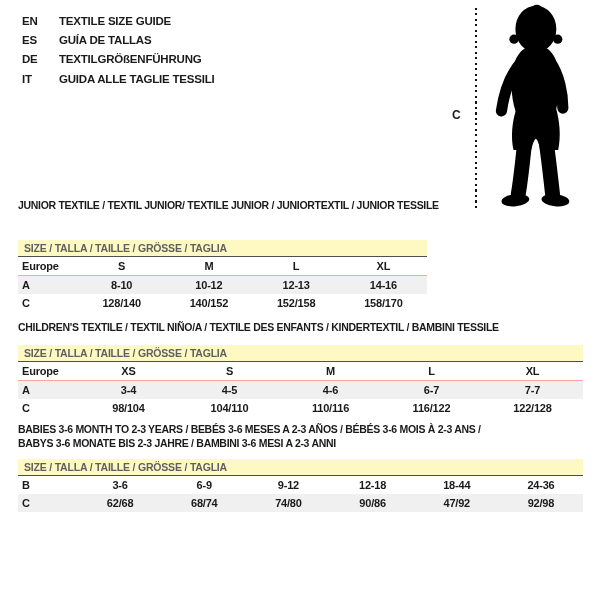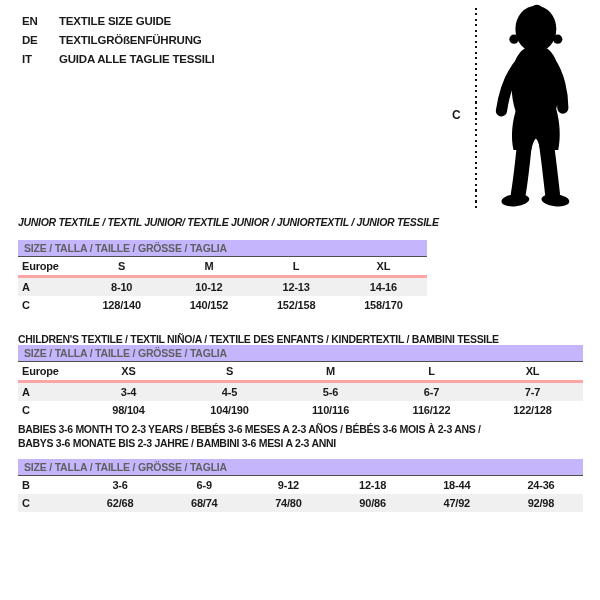--- a/index.html
+++ b/index.html
@@ -18,40 +18,44 @@
   .dash-line{left:475px;top:8px;width:2px;height:201px;
     background:repeating-linear-gradient(to bottom,#111 0 2px,transparent 2px 5.5px);}
   .height-label{left:452px;top:108px;font-size:12px;}
   .baby{left:487px;top:2px;}
 
   
   .sec-title{left:18px;font-size:10.5px;letter-spacing:-0.3px;line-height:14px;white-space:nowrap;}
 
   
   .tbl{left:18px;}
-  .size-bar{background:#c4b5fd;color:#5f5f5f;font-size:10.5px;height:16px;line-height:16px;
+  .size-bar{background:#fef9c3;color:#5f5f5f;font-size:10.5px;height:16px;line-height:16px;
     padding-left:6px;border-bottom:1px solid #4f4f4f;letter-spacing:-0.2px;box-sizing:content-box;}
   .trow{display:flex;align-items:center;font-size:11px;height:18px;letter-spacing:-0.2px;}
   .trow .lbl{width:60px;padding-left:4px;box-sizing:border-box;}
   .trow .val{flex:1;text-align:center;}
   .stripe{background:#f0f0f0;}
-  .hdr-row{border-bottom:3px solid #fca5a5;}
+  .hdr-row{border-bottom:1px solid #fca5a5;}
 
   
   .legend{left:18px;top:536px;font-size:10.5px;letter-spacing:-0.3px;line-height:15.3px;}
 </style>
 </head>
 <body>
 
 <div class="page">
 
   <div class="abs lang-block">
     <div class="lang-row">
       <span class="lang-code">EN</span>
       <span>TEXTILE SIZE GUIDE</span>
+    </div>
+    <div class="lang-row">
+      <span class="lang-code">ES</span>
+      <span>GUÍA DE TALLAS</span>
     </div>
     <div class="lang-row">
       <span class="lang-code">DE</span>
       <span>TEXTILGRÖßENFÜHRUNG</span>
     </div>
     <div class="lang-row">
       <span class="lang-code">IT</span>
       <span>GUIDA ALLE TAGLIE TESSILI</span>
     </div>
   </div>
@@ -68,21 +72,21 @@
       <path d="M37 64 C 25 77 18 97 15 117" fill="none" stroke="#000" stroke-width="12" stroke-linecap="round"></path>
       <path d="M67 64 C 77 78 81 98 81 114" fill="none" stroke="#000" stroke-width="12" stroke-linecap="round"></path>
       <path d="M32 112 C 26 128 25 146 28 159 L 47 159 C 49 151 51 147 52 147 C 53 147 55 151 57 159 L 76 159 C 79 145 78 128 73 112 Z"></path>
       <path d="M40 150 C 38 170 36 190 33 207" fill="none" stroke="#000" stroke-width="16" stroke-linecap="round"></path>
       <path d="M63 150 C 66 170 68 190 70 207" fill="none" stroke="#000" stroke-width="16" stroke-linecap="round"></path>
       <ellipse cx="30" cy="213" rx="15" ry="6.5" transform="rotate(-6 30 213)"></ellipse>
       <ellipse cx="73" cy="213" rx="15" ry="6.5" transform="rotate(6 73 213)"></ellipse>
     </g>
   </svg>
 
-  <div class="abs sec-title" style="top:215px;font-style:italic;">JUNIOR TEXTILE / TEXTIL JUNIOR/ TEXTILE JUNIOR / JUNIORTEXTIL / JUNIOR TESSILE</div>
+  <div class="abs sec-title" style="top:198px;">JUNIOR TEXTILE / TEXTIL JUNIOR/ TEXTILE JUNIOR / JUNIORTEXTIL / JUNIOR TESSILE</div>
   <div class="abs tbl" style="top:240px;width:409px;">
     <div class="size-bar">SIZE / TALLA / TAILLE / GRÖSSE / TAGLIA</div>
     <div class="trow hdr-row">
       <span class="lbl">Europe</span>
       <span class="val">S</span>
       <span class="val">M</span>
       <span class="val">L</span>
       <span class="val">XL</span>
     </div>
     <div class="trow stripe">
@@ -94,43 +98,43 @@
     </div>
     <div class="trow">
       <span class="lbl">C</span>
       <span class="val">128/140</span>
       <span class="val">140/152</span>
       <span class="val">152/158</span>
       <span class="val">158/170</span>
     </div>
   </div>
 
-  <div class="abs sec-title" style="top:332px;">CHILDREN'S TEXTILE / TEXTIL NIÑO/A / TEXTILE DES ENFANTS / KINDERTEXTIL / BAMBINI TESSILE</div>
+  <div class="abs sec-title" style="top:320px;">CHILDREN'S TEXTILE / TEXTIL NIÑO/A / TEXTILE DES ENFANTS / KINDERTEXTIL / BAMBINI TESSILE</div>
   <div class="abs tbl" style="top:345px;width:565px;">
     <div class="size-bar">SIZE / TALLA / TAILLE / GRÖSSE / TAGLIA</div>
     <div class="trow hdr-row">
       <span class="lbl">Europe</span>
       <span class="val">XS</span>
       <span class="val">S</span>
       <span class="val">M</span>
       <span class="val">L</span>
       <span class="val">XL</span>
     </div>
     <div class="trow stripe">
       <span class="lbl">A</span>
       <span class="val">3-4</span>
       <span class="val">4-5</span>
-      <span class="val">5-6</span>
+      <span class="val">4-6</span>
       <span class="val">6-7</span>
       <span class="val">7-7</span>
     </div>
     <div class="trow">
       <span class="lbl">C</span>
       <span class="val">98/104</span>
-      <span class="val">104/190</span>
+      <span class="val">104/110</span>
       <span class="val">110/116</span>
       <span class="val">116/122</span>
       <span class="val">122/128</span>
     </div>
   </div>
 
   <div class="abs sec-title" style="top:422px;">
     <div>BABIES 3-6 MONTH TO 2-3 YEARS / BEBÉS 3-6 MESES A 2-3 AÑOS / BÉBÉS 3-6 MOIS À 2-3 ANS /</div>
     <div>BABYS 3-6 MONATE BIS 2-3 JAHRE / BAMBINI 3-6 MESI A 2-3 ANNI</div>
   </div>

